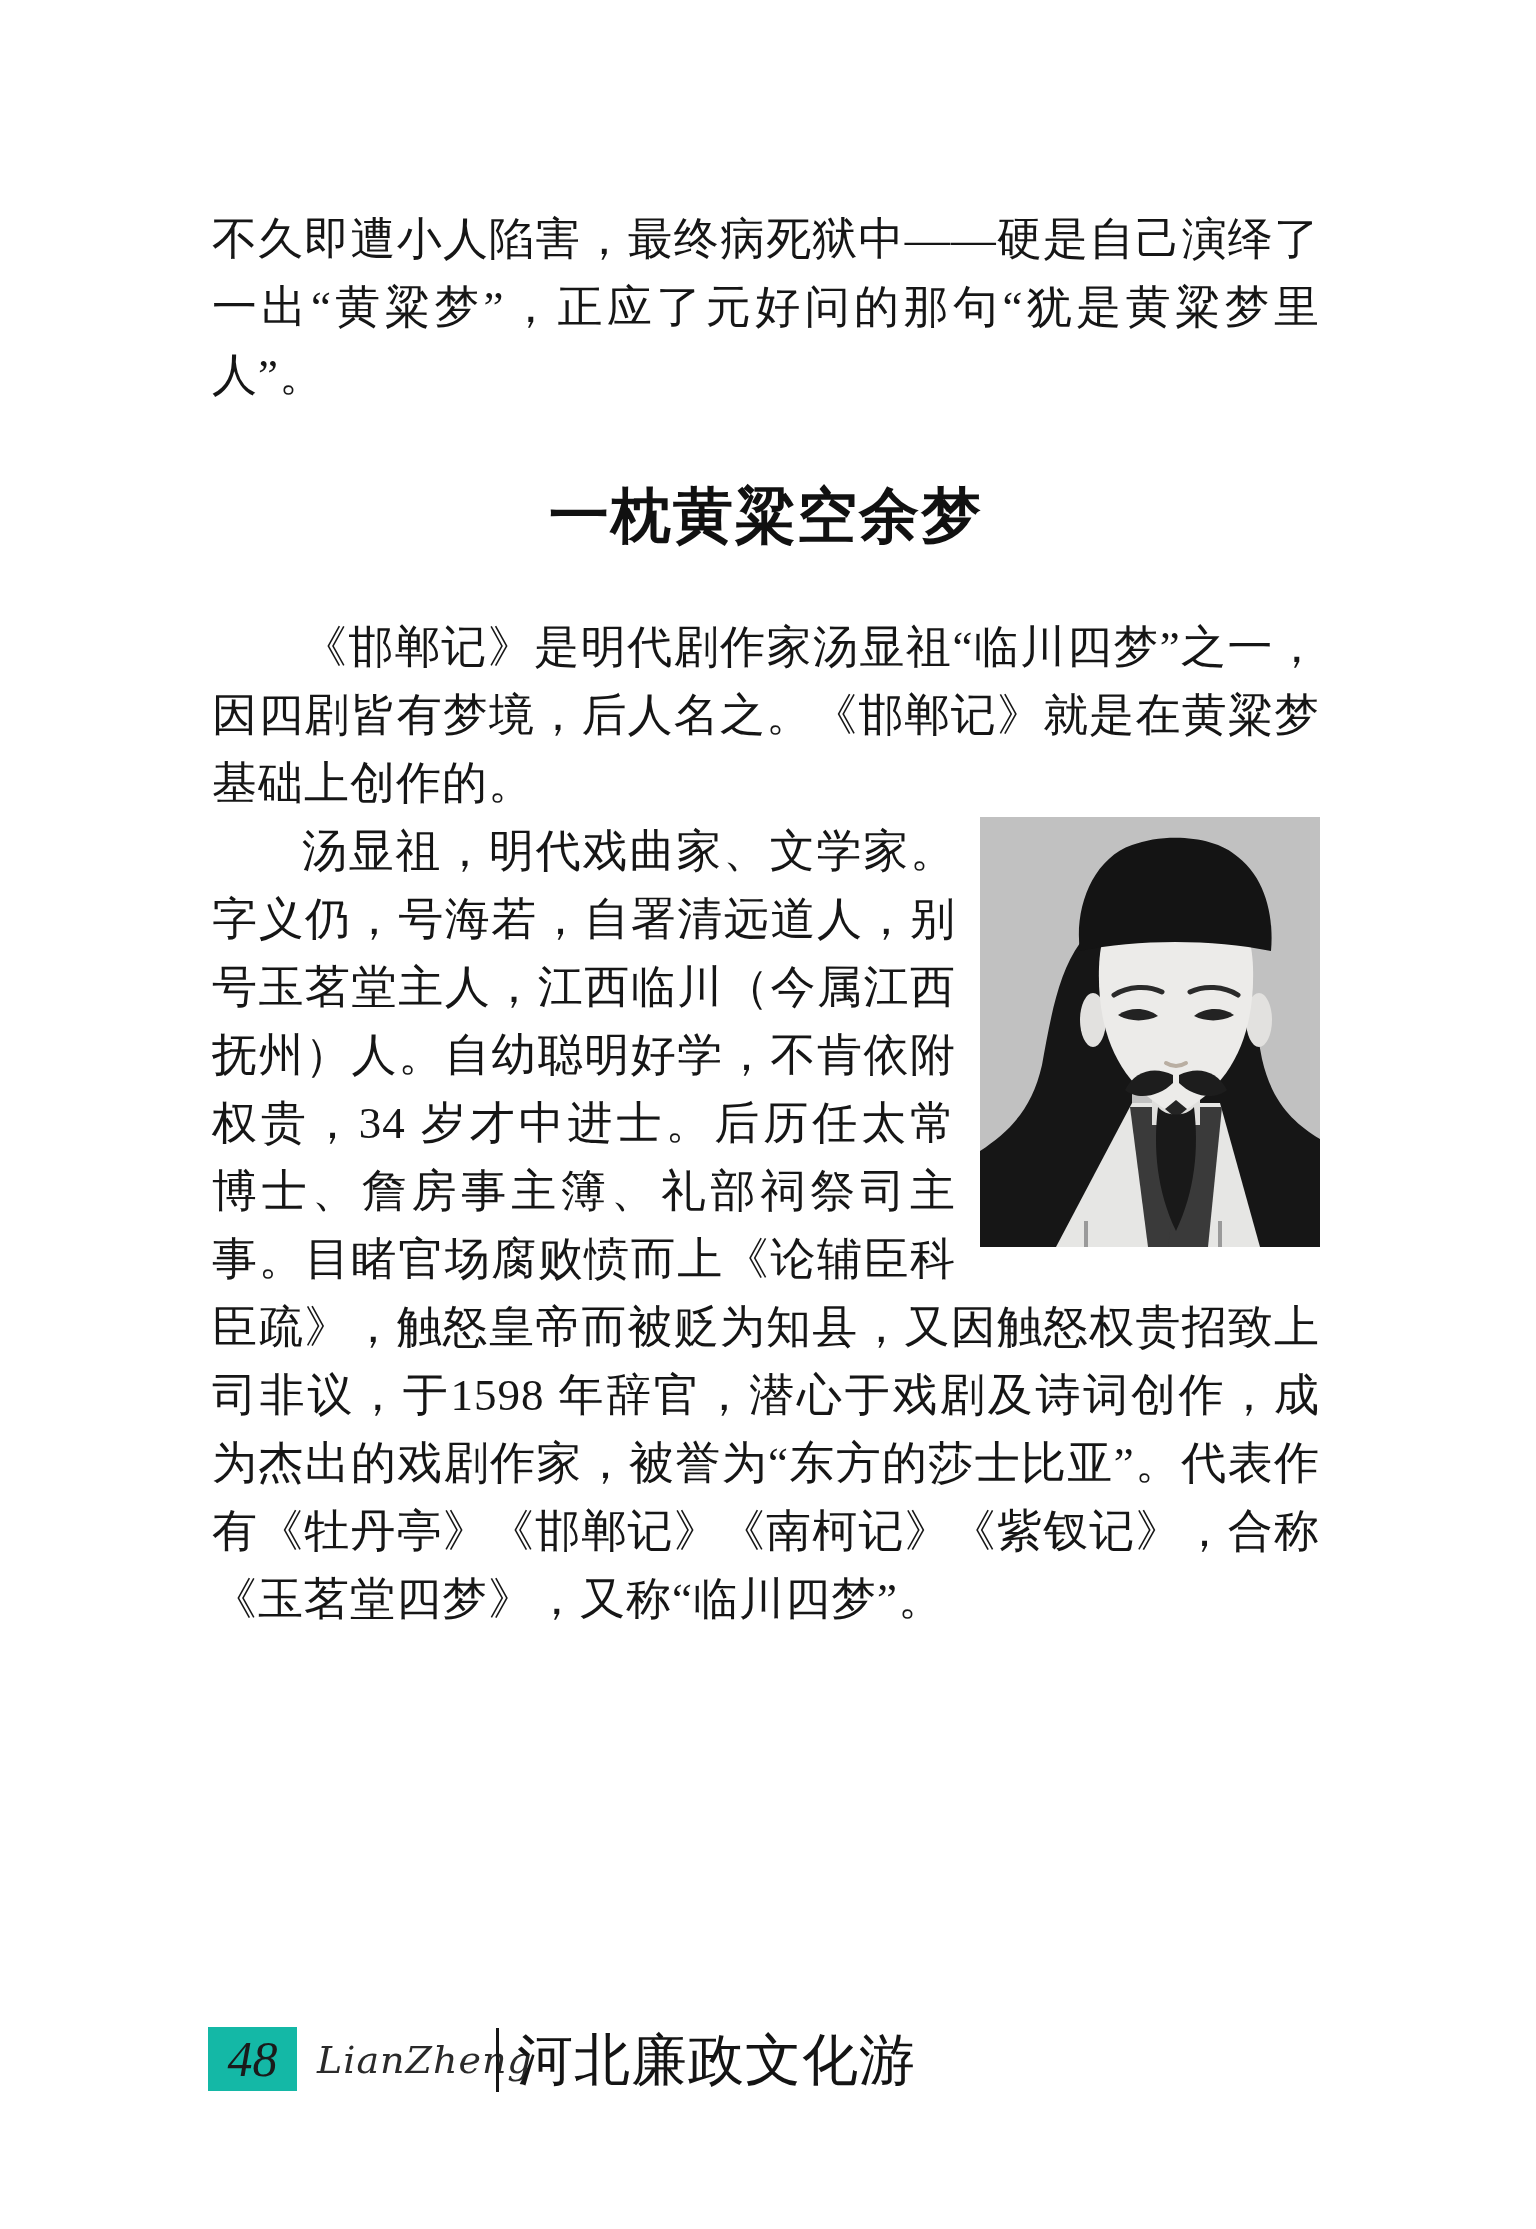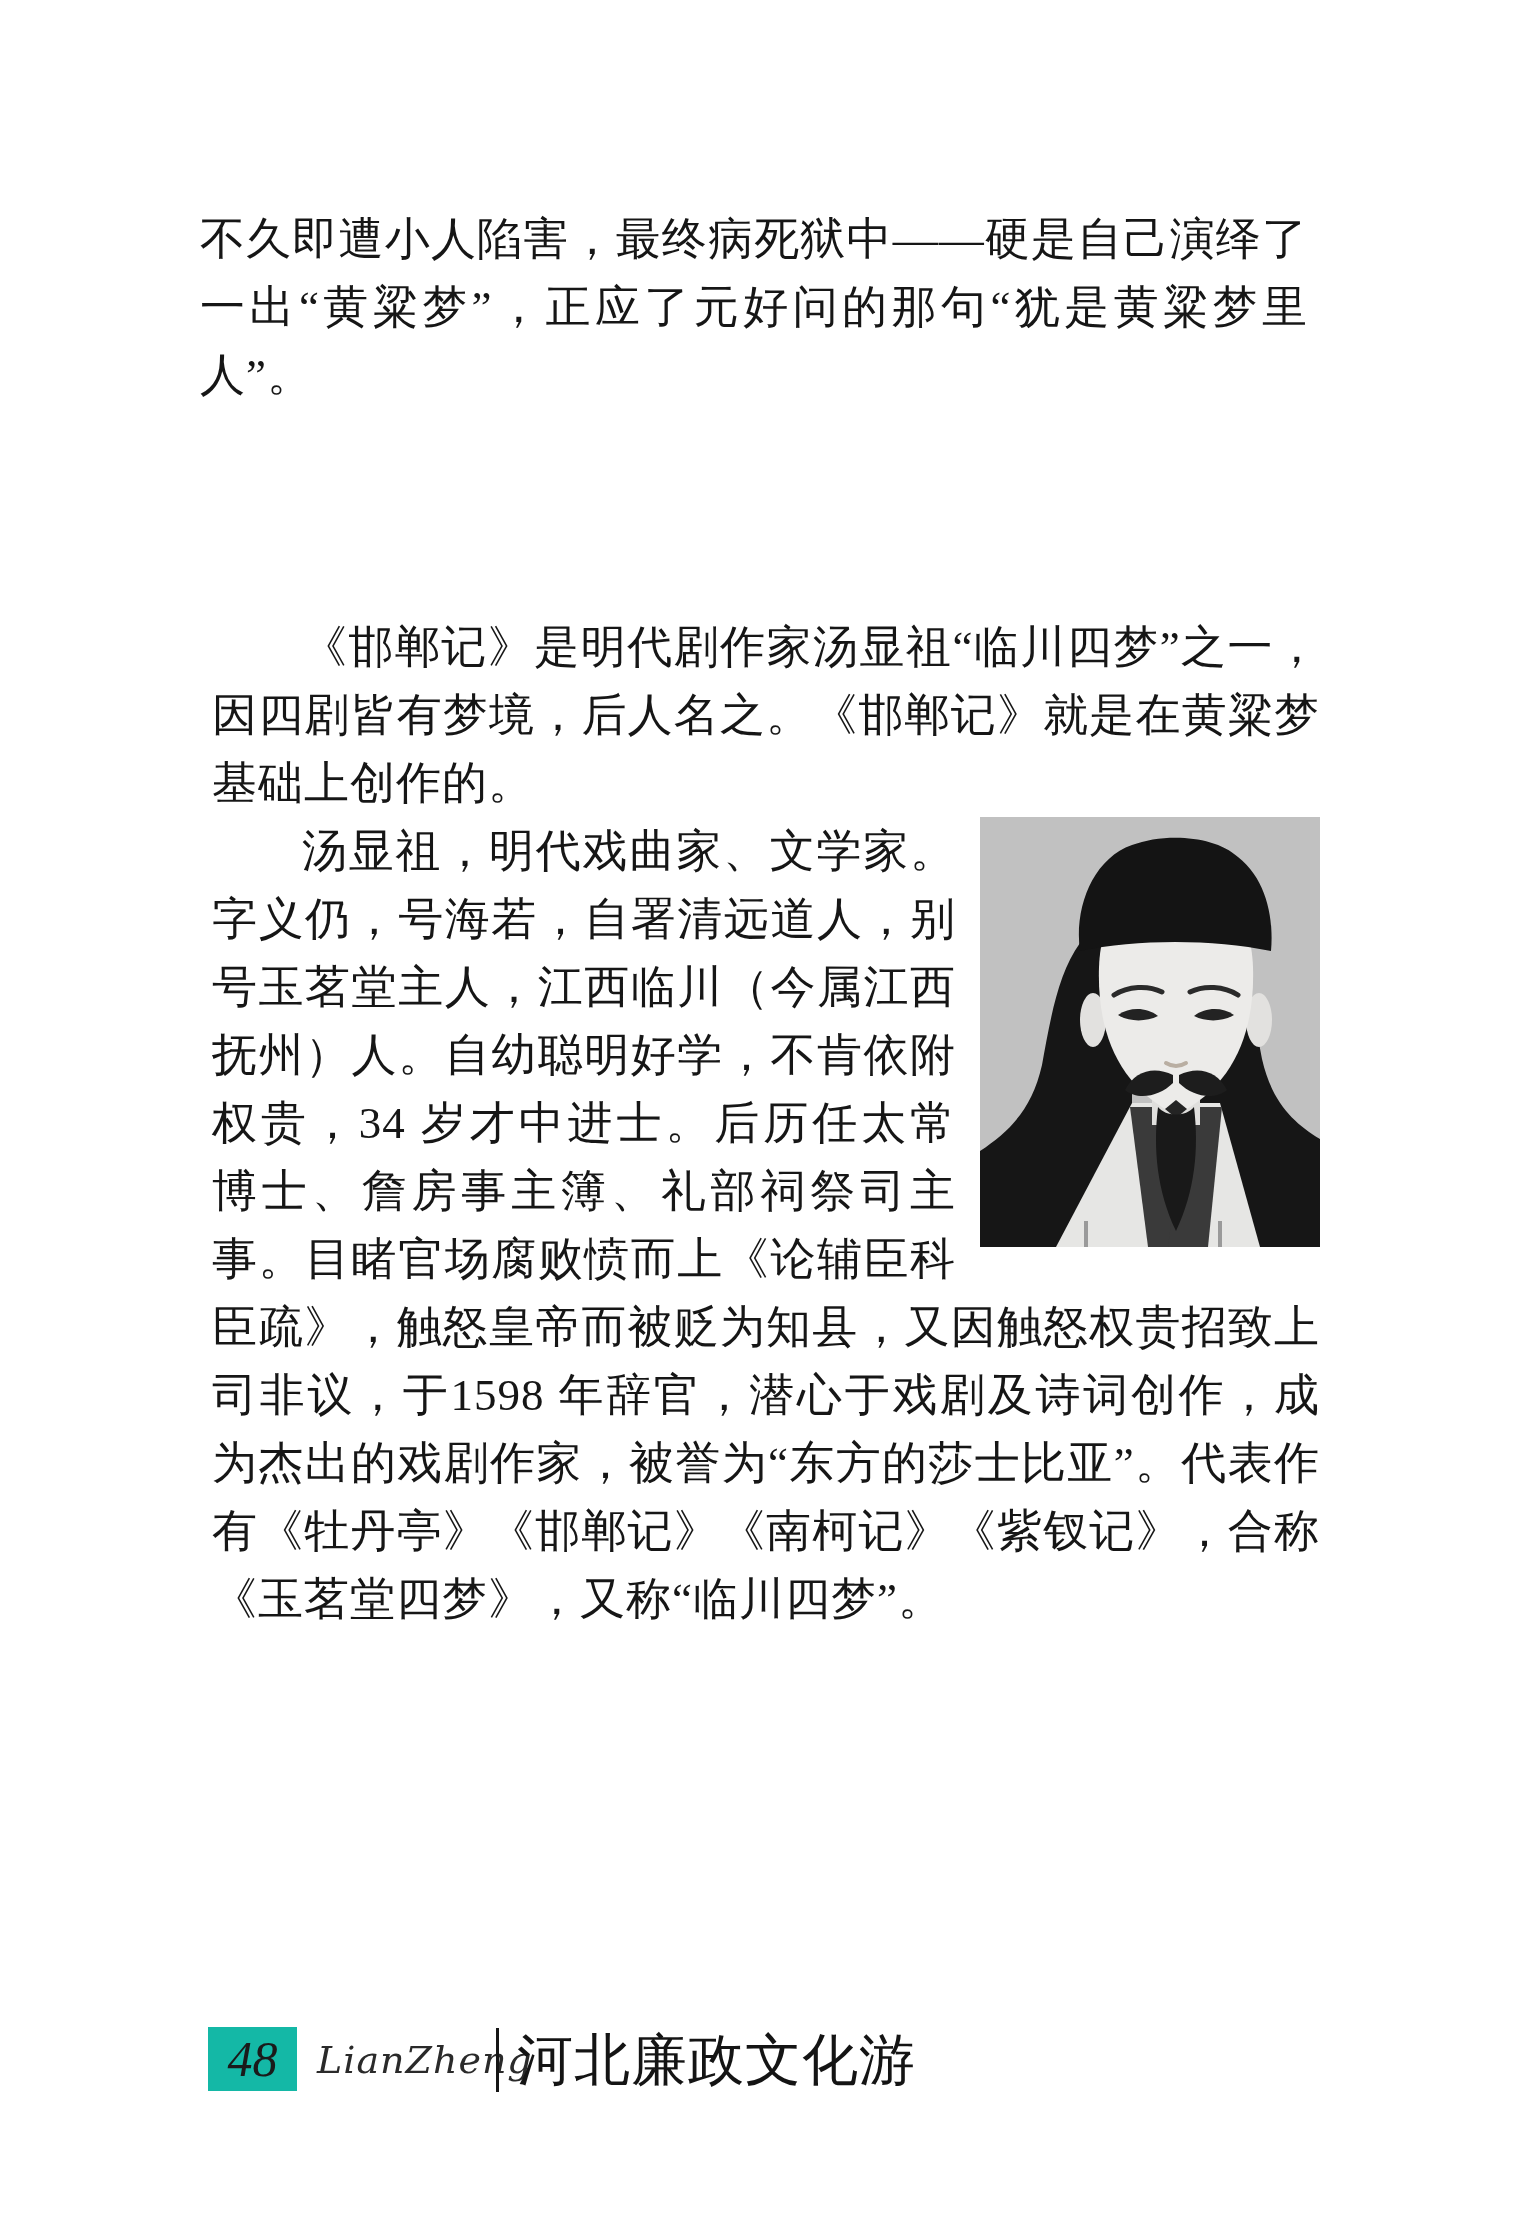--- a/index.html
+++ b/index.html
@@ -15,21 +15,21 @@
   }
   .bodytext {
     font-size: 45px;
     line-height: 68px;
     letter-spacing: 1px;
     text-align: justify;
     word-break: break-all;
   }
   .para1 {
     position: absolute;
-    left: 200px; top: 205px;
+    left: 212px; top: 205px;
     width: 1108px;
   }
   .heading {
     position: absolute;
     left: 212px; top: 481px;
     width: 1108px;
     text-align: center;
     font-family: "Liberation Sans", "DejaVu Sans", sans-serif;
     font-weight: bold;
     font-size: 60px;
@@ -102,20 +102,21 @@
 </style>
 </head>
 <body>
 
 <div class="page">
 
   <div class="para1 bodytext">
     <p>不久即遭小人陷害，最终病死狱中——硬是自己演绎了一出“黄粱梦”，正应了元好问的那句“犹是黄粱梦里人”。</p>
   </div>
 
+  <div class="heading">一枕黄粱空余梦</div>
 
   <div class="para2 bodytext">
     <p class="indent">《邯郸记》是明代剧作家汤显祖“临川四梦”之一，因四剧皆有梦境，后人名之。《邯郸记》就是在黄粱梦基础上创作的。</p>
   </div>
 
   <div class="para34 bodytext">
     <p class="indent">
       <span class="portrait-float">
         <svg viewBox="0 0 340 430" width="340" height="430" xmlns="http://www.w3.org/2000/svg">
 

